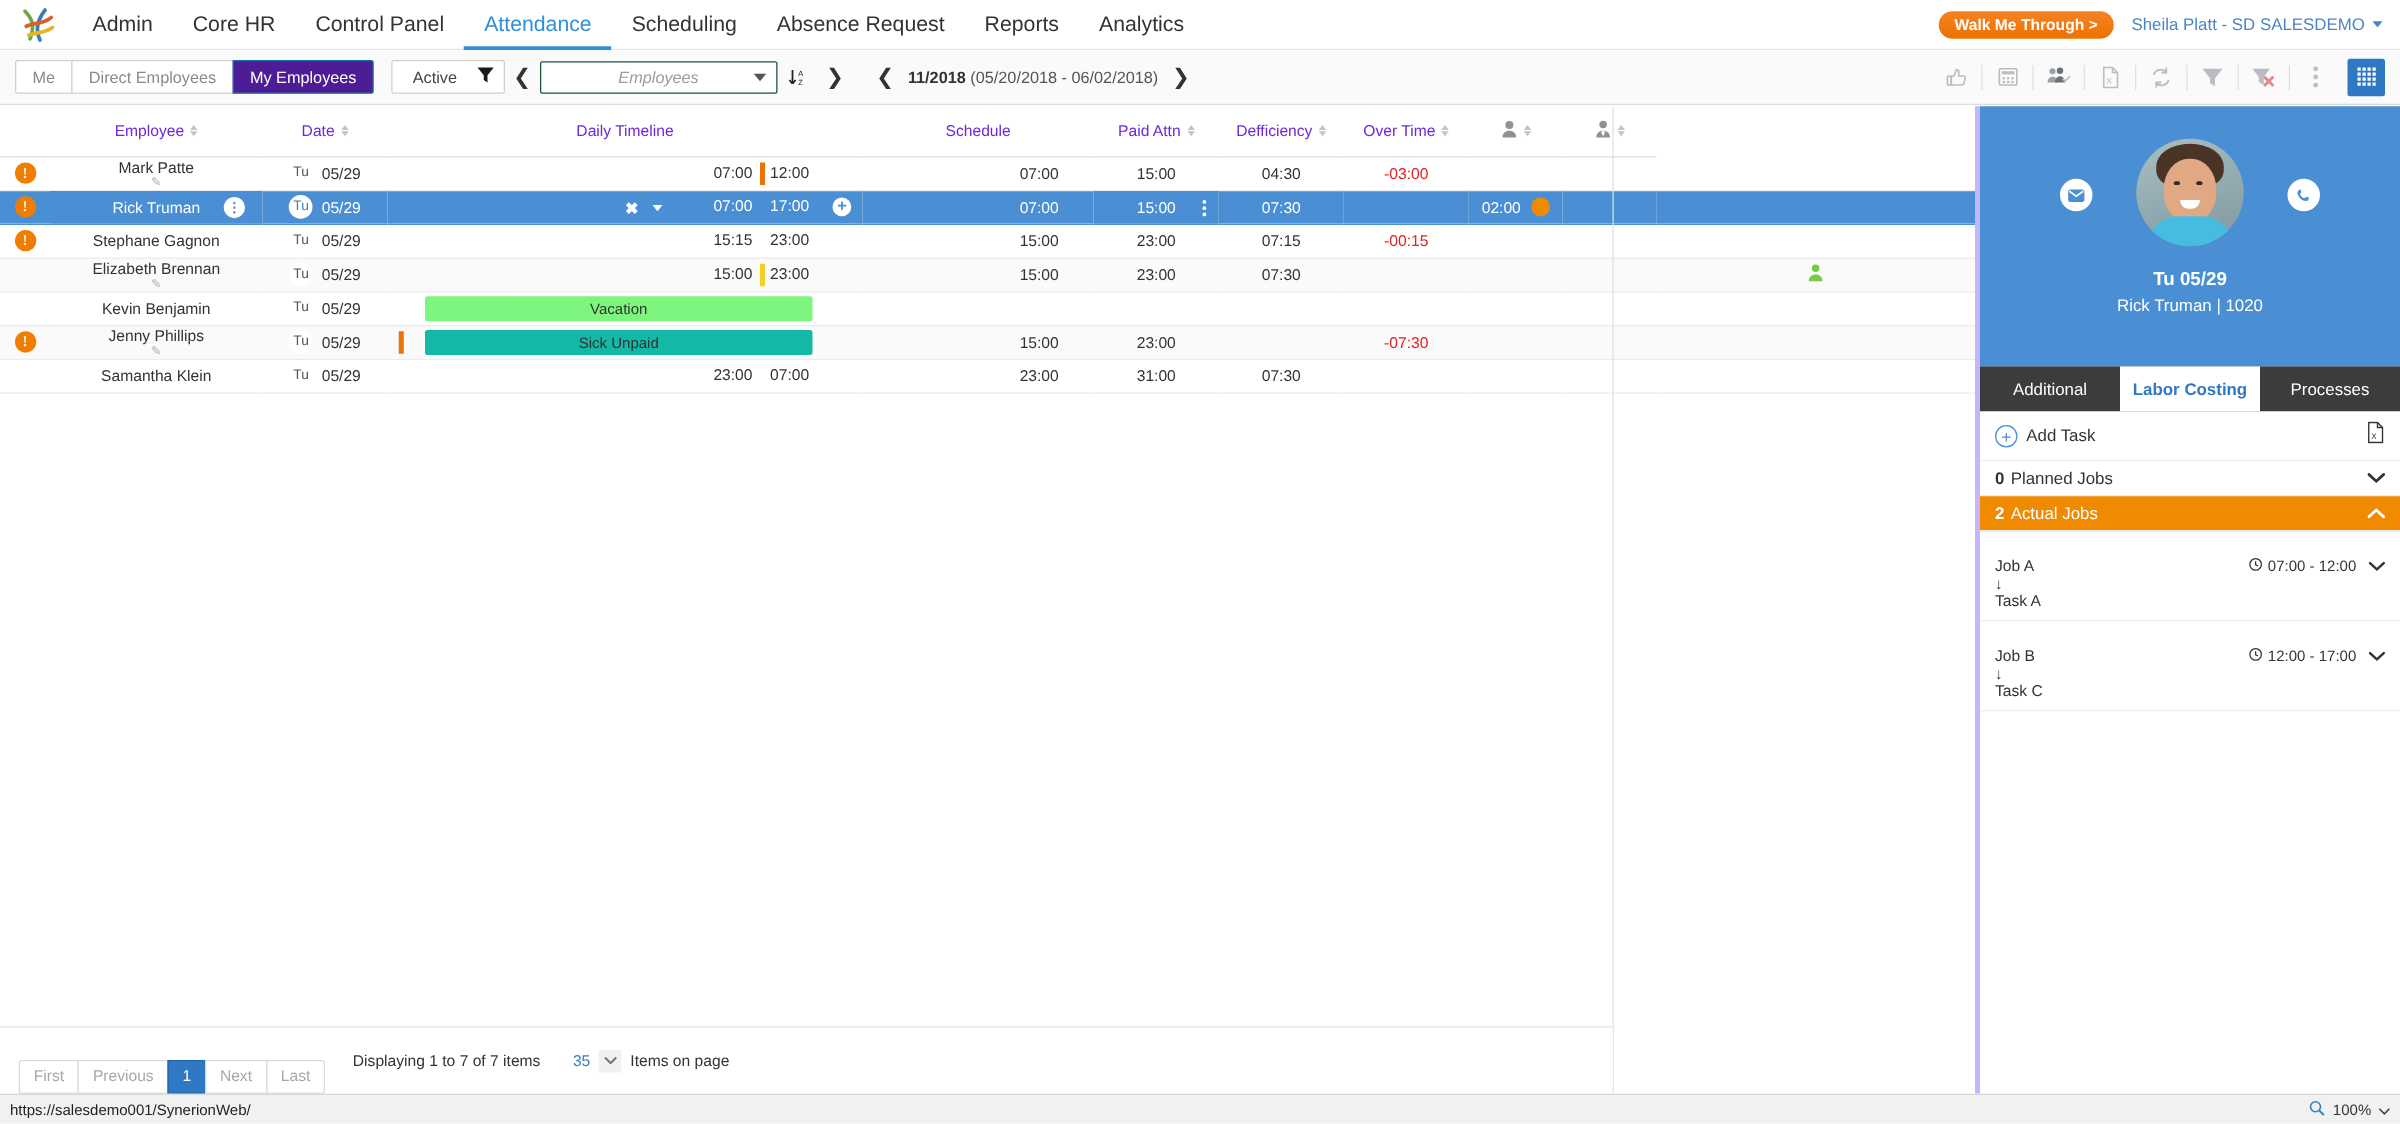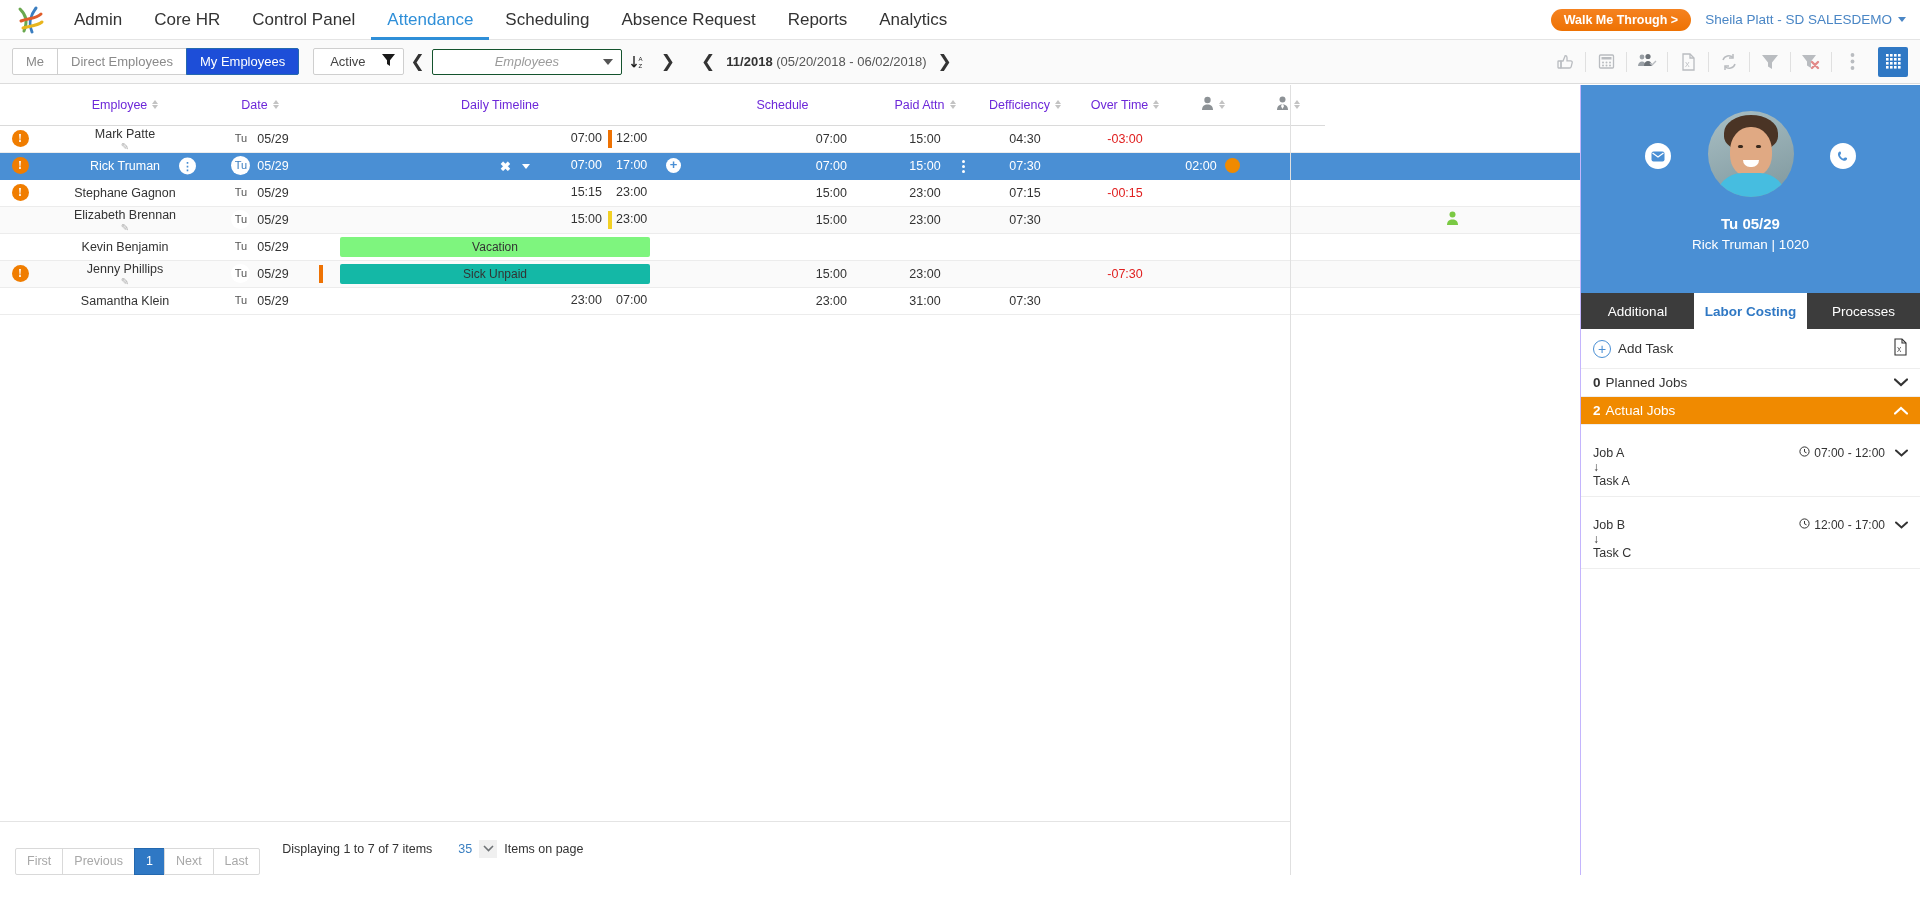--- a/index.html
+++ b/index.html
@@ -40,21 +40,21 @@
     background: #fafafa; border-bottom: 1px solid #dcdcdc; gap: 0;
   }
   .segbtns { display: flex; }
   .segbtn {
     border: 1px solid #cfcfcf; background: #fff; color: #8a8a8a;
     font-size: 13px; padding: 5px 13px; cursor: pointer; margin-left: -1px; height: 27px;
     line-height: 15px;
   }
   .segbtn:first-child { margin-left: 0; border-radius: 2px 0 0 2px; }
   .segbtn:last-child { border-radius: 0 2px 2px 0; }
-  .segbtn.active { background: #1d4ed8; border-color: #2368ae; color: #fff; font-weight: normal; }
+  .segbtn.active { background: #4c1d95; border-color: #2368ae; color: #fff; font-weight: normal; }
   .statusbtn {
     margin-left: 14px; border: 1px solid #cfcfcf; background:#fff; border-radius:2px;
     height: 27px; display: flex; align-items: center; padding: 0 8px 0 16px; gap: 16px;
     font-size: 13px; color: #444; cursor: pointer;
   }
   .ic-arrow { font-size: 17px; color: #333; padding: 0 7px; cursor: pointer; user-select: none; line-height: 1; }
   .empselect {
     width: 190px; height: 26px; border: 1px solid #14532d; border-radius: 2px; background: #fff;
     display:flex; align-items:center; justify-content:center; position: relative;
     font-size: 13px; color: #9b9b9b; font-style: italic; cursor: pointer;
@@ -156,21 +156,21 @@
 
   
   .statusbar {
     position:absolute; left:0; right:0; bottom:0; height:24px; background:#f1f1f1;
     border-top:1px solid #d8d8d8; display:flex; align-items:center; padding: 0 8px;
     font-size: 12px; color: #222;
   }
   .zoombox { margin-left:auto; display:flex; align-items:center; gap:6px; color:#333; font-size:12px; }
 
   
-  .rpanel { position:absolute; top: 85px; right: 0; width: 340px; bottom: 24px; background:#fff; border-left:1px solid #c4b5fd; }
+  .rpanel { position:absolute; top: 85px; right: 0; width: 340px; bottom: 24px; background:#fff; border-left:4px solid #c4b5fd; }
   .rhead { background: #4a8fd4; height: 208px; position:relative; }
   .avatarwrap { position:absolute; top: 26px; left: 50%; transform: translateX(-50%); }
   .avatar {
     width: 86px; height: 86px; border-radius: 50%; overflow:hidden; position:relative;
     background: linear-gradient(160deg,#a9bfc4,#7e979d);
   }
   .face { position:absolute; inset:0; }
   .face .hair { position:absolute; left:16px; top:4px; width:54px;height:36px;border-radius:50% 50% 40% 40%; background:#4a3425; }
   .face .skin { position:absolute; left:22px; top:16px; width:42px; height:50px; border-radius:48% 48% 44% 44%; background:#e0a983; }
   .face .eyeL,.face .eyeR{position:absolute;top:34px;width:5px;height:3px;border-radius:2px;background:#3a2a1d;}
@@ -802,14 +802,31 @@
           <svg width="13" height="8" viewBox="0 0 13 8">
               <path d="M1 1.5L6.5 6.5L12 1.5" stroke="#333" stroke-width="2" fill="none" stroke-linecap="round"></path>
             </svg>
         </span>
       </div>
       <div class="jobarrow">↓</div>
       <div class="jobtask">Task C</div>
     </div>
   </div>
 
+  <div class="statusbar">
+    <span>https://salesdemo001/SynerionWeb/</span>
+    <span class="zoombox">
+      <span>
+        <svg width="13" height="13" viewBox="0 0 13 13">
+            <circle cx="5.4" cy="5.4" r="4" fill="none" stroke="#3a7fc1" stroke-width="1.3"></circle>
+            <path d="M8.4 8.4L12 12" stroke="#3a7fc1" stroke-width="1.5"></path>
+          </svg>
+      </span>
+      <span>100%</span>
+      <span>
+        <svg width="9" height="6" viewBox="0 0 9 6">
+            <path d="M0.5 1L4.5 5L8.5 1" stroke="#444" stroke-width="1.3" fill="none"></path>
+          </svg>
+      </span>
+    </span>
+  </div>
 
 </div>
 
 </body></html>

